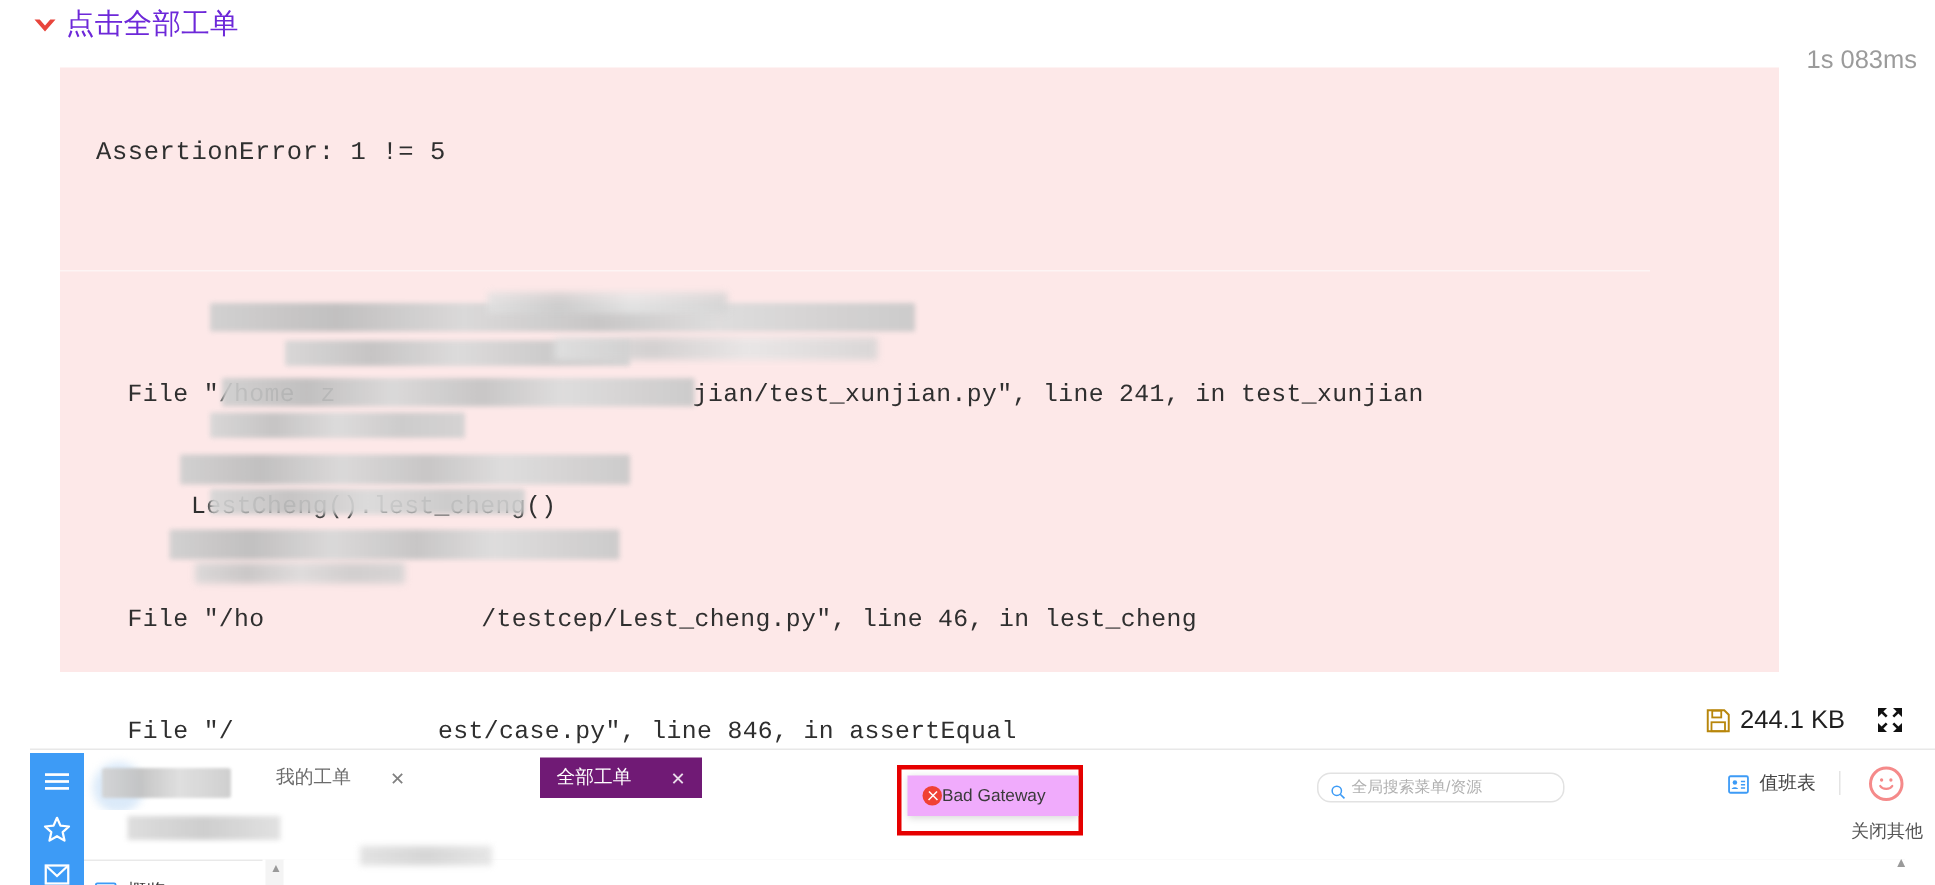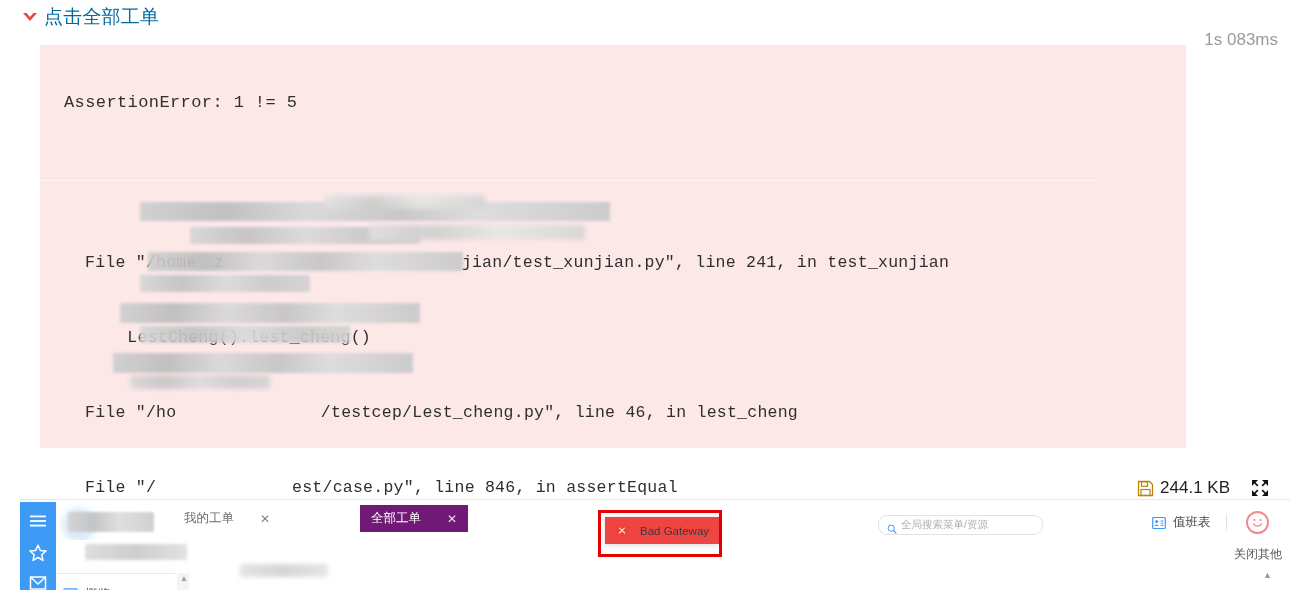--- a/index.html
+++ b/index.html
@@ -7,21 +7,21 @@
     width:1290px;height:590px;overflow:hidden;background:#ffffff;
     font-family:"Liberation Sans", sans-serif;
     -webkit-font-smoothing:antialiased;
   }
   .page{position:relative;width:1290px;height:590px;}
 
   
   .step-header{position:absolute;left:20px;top:2px;display:flex;align-items:center;height:30px;}
   .chev-red{width:20px;height:20px;position:relative;margin-right:4px;flex:0 0 auto;}
   .chev-red svg{display:block;}
-  .step-title{font-size:19px;color:#0369a1;line-height:24px;letter-spacing:.2px;}
+  .step-title{font-size:19px;color:#6d28d9;line-height:24px;letter-spacing:.2px;}
 
   .step-time{position:absolute;right:12px;top:30px;font-size:17px;color:#9b9b9b;}
 
   
   .err-panel{position:absolute;left:40px;top:45px;width:1146px;height:403px;background:#fde8e8;}
   .err-msg{position:absolute;left:24px;top:48px;font-family:"Liberation Mono","DejaVu Sans Mono",monospace;
            font-size:17px;color:#2f2f2f;letter-spacing:.4px;white-space:pre;}
   .err-divider{position:absolute;left:0;top:135px;width:1060px;height:1px;background:#fdf4f4;}
 
   .trace{position:absolute;left:45px;top:155px;
@@ -36,21 +36,21 @@
   .b3{background:linear-gradient(90deg,#e2e2e2 0%, #cdcdcd 30%, #e6e6e6 60%, #d4d4d4 100%);}
   .soft{filter:blur(1.6px);opacity:.92;}
   .soft2{filter:blur(2.6px);opacity:.85;}
 
   
   .attach-bar{position:absolute;left:20px;top:462px;width:1250px;height:36px;}
   .attach-left{position:absolute;left:0;top:0;display:flex;align-items:center;height:36px;}
   .chev-dark{width:18px;height:18px;margin-right:8px;}
   .img-icon{width:20px;height:18px;margin-right:8px;}
   .attach-name{font-size:17px;color:#1f1f1f;}
-  .attach-right{position:absolute;right:0;top:0;display:flex;align-items:flex-end;height:36px;gap:20px;}
+  .attach-right{position:absolute;right:0;top:0;display:flex;align-items:center;height:36px;gap:20px;}
   .size-wrap{display:flex;align-items:center;gap:6px;font-size:17px;color:#1f1f1f;}
   .disk-icon{width:17px;height:17px;}
   .expand-icon{width:20px;height:20px;}
 
   .hr-line{position:absolute;left:20px;top:499px;width:1270px;height:1px;background:#e8e8e8;}
 
   
   .shot{position:absolute;left:20px;top:502px;width:1250px;height:88px;overflow:hidden;background:#ffffff;}
   .shot-inner{position:absolute;left:-20px;top:0;width:1290px;height:88px;}
 
@@ -66,22 +66,22 @@
 
   .app-tabrow{position:absolute;left:56px;top:38px;width:1234px;height:33px;background:#ffffff;border-bottom:1px solid #e9e9e9;}
   .tab{position:absolute;top:3px;height:27px;display:flex;align-items:center;gap:26px;
        font-size:12.5px;color:#6b6b6b;padding:0 11px;}
   .tab.active{background:#701a75;color:#ffffff;}
   .tab .x{font-size:12px;line-height:1;opacity:.85;}
   .side-blur{position:absolute;left:85px;top:42px;width:102px;height:16px;
              background:linear-gradient(90deg,#d8d8d8,#c6c6c6,#dddddd);filter:blur(1.6px);opacity:.85;}
 
   .toast-box{position:absolute;left:598px;top:510px;width:118px;height:41px;border:3px solid #e60000;}
-  .toast{position:absolute;left:605px;top:517px;width:104px;height:27px;background:#ef4444;
-         box-shadow:0 1px 5px rgba(0,0,0,.16);display:flex;align-items:center;gap:12px;padding-left:10px;text-align:right;}
+  .toast{position:absolute;left:605px;top:517px;width:104px;height:27px;background:#f0abfc;
+         box-shadow:0 1px 5px rgba(0,0,0,.16);display:flex;align-items:center;gap:0;padding-left:10px;text-align:right;}
   .toast-ico{width:13px;height:13px;border-radius:50%;background:#f04134;position:relative;flex:0 0 auto;}
   .toast-ico:before,.toast-ico:after{content:"";position:absolute;left:2.5px;top:6px;width:8px;height:1.4px;background:#fff;}
   .toast-ico:before{transform:rotate(45deg);}
   .toast-ico:after{transform:rotate(-45deg);}
   .toast-text{font-size:11.5px;color:#3a3a3a;}
 
   .search-box{position:absolute;left:878px;top:515px;width:155px;height:18px;border:1px solid #e2e2e2;
               border-radius:9px;display:flex;align-items:center;padding-left:8px;gap:4px;}
   .search-ico{width:10px;height:10px;}
   .search-ph{font-size:10.5px;color:#b0b0b0;}

